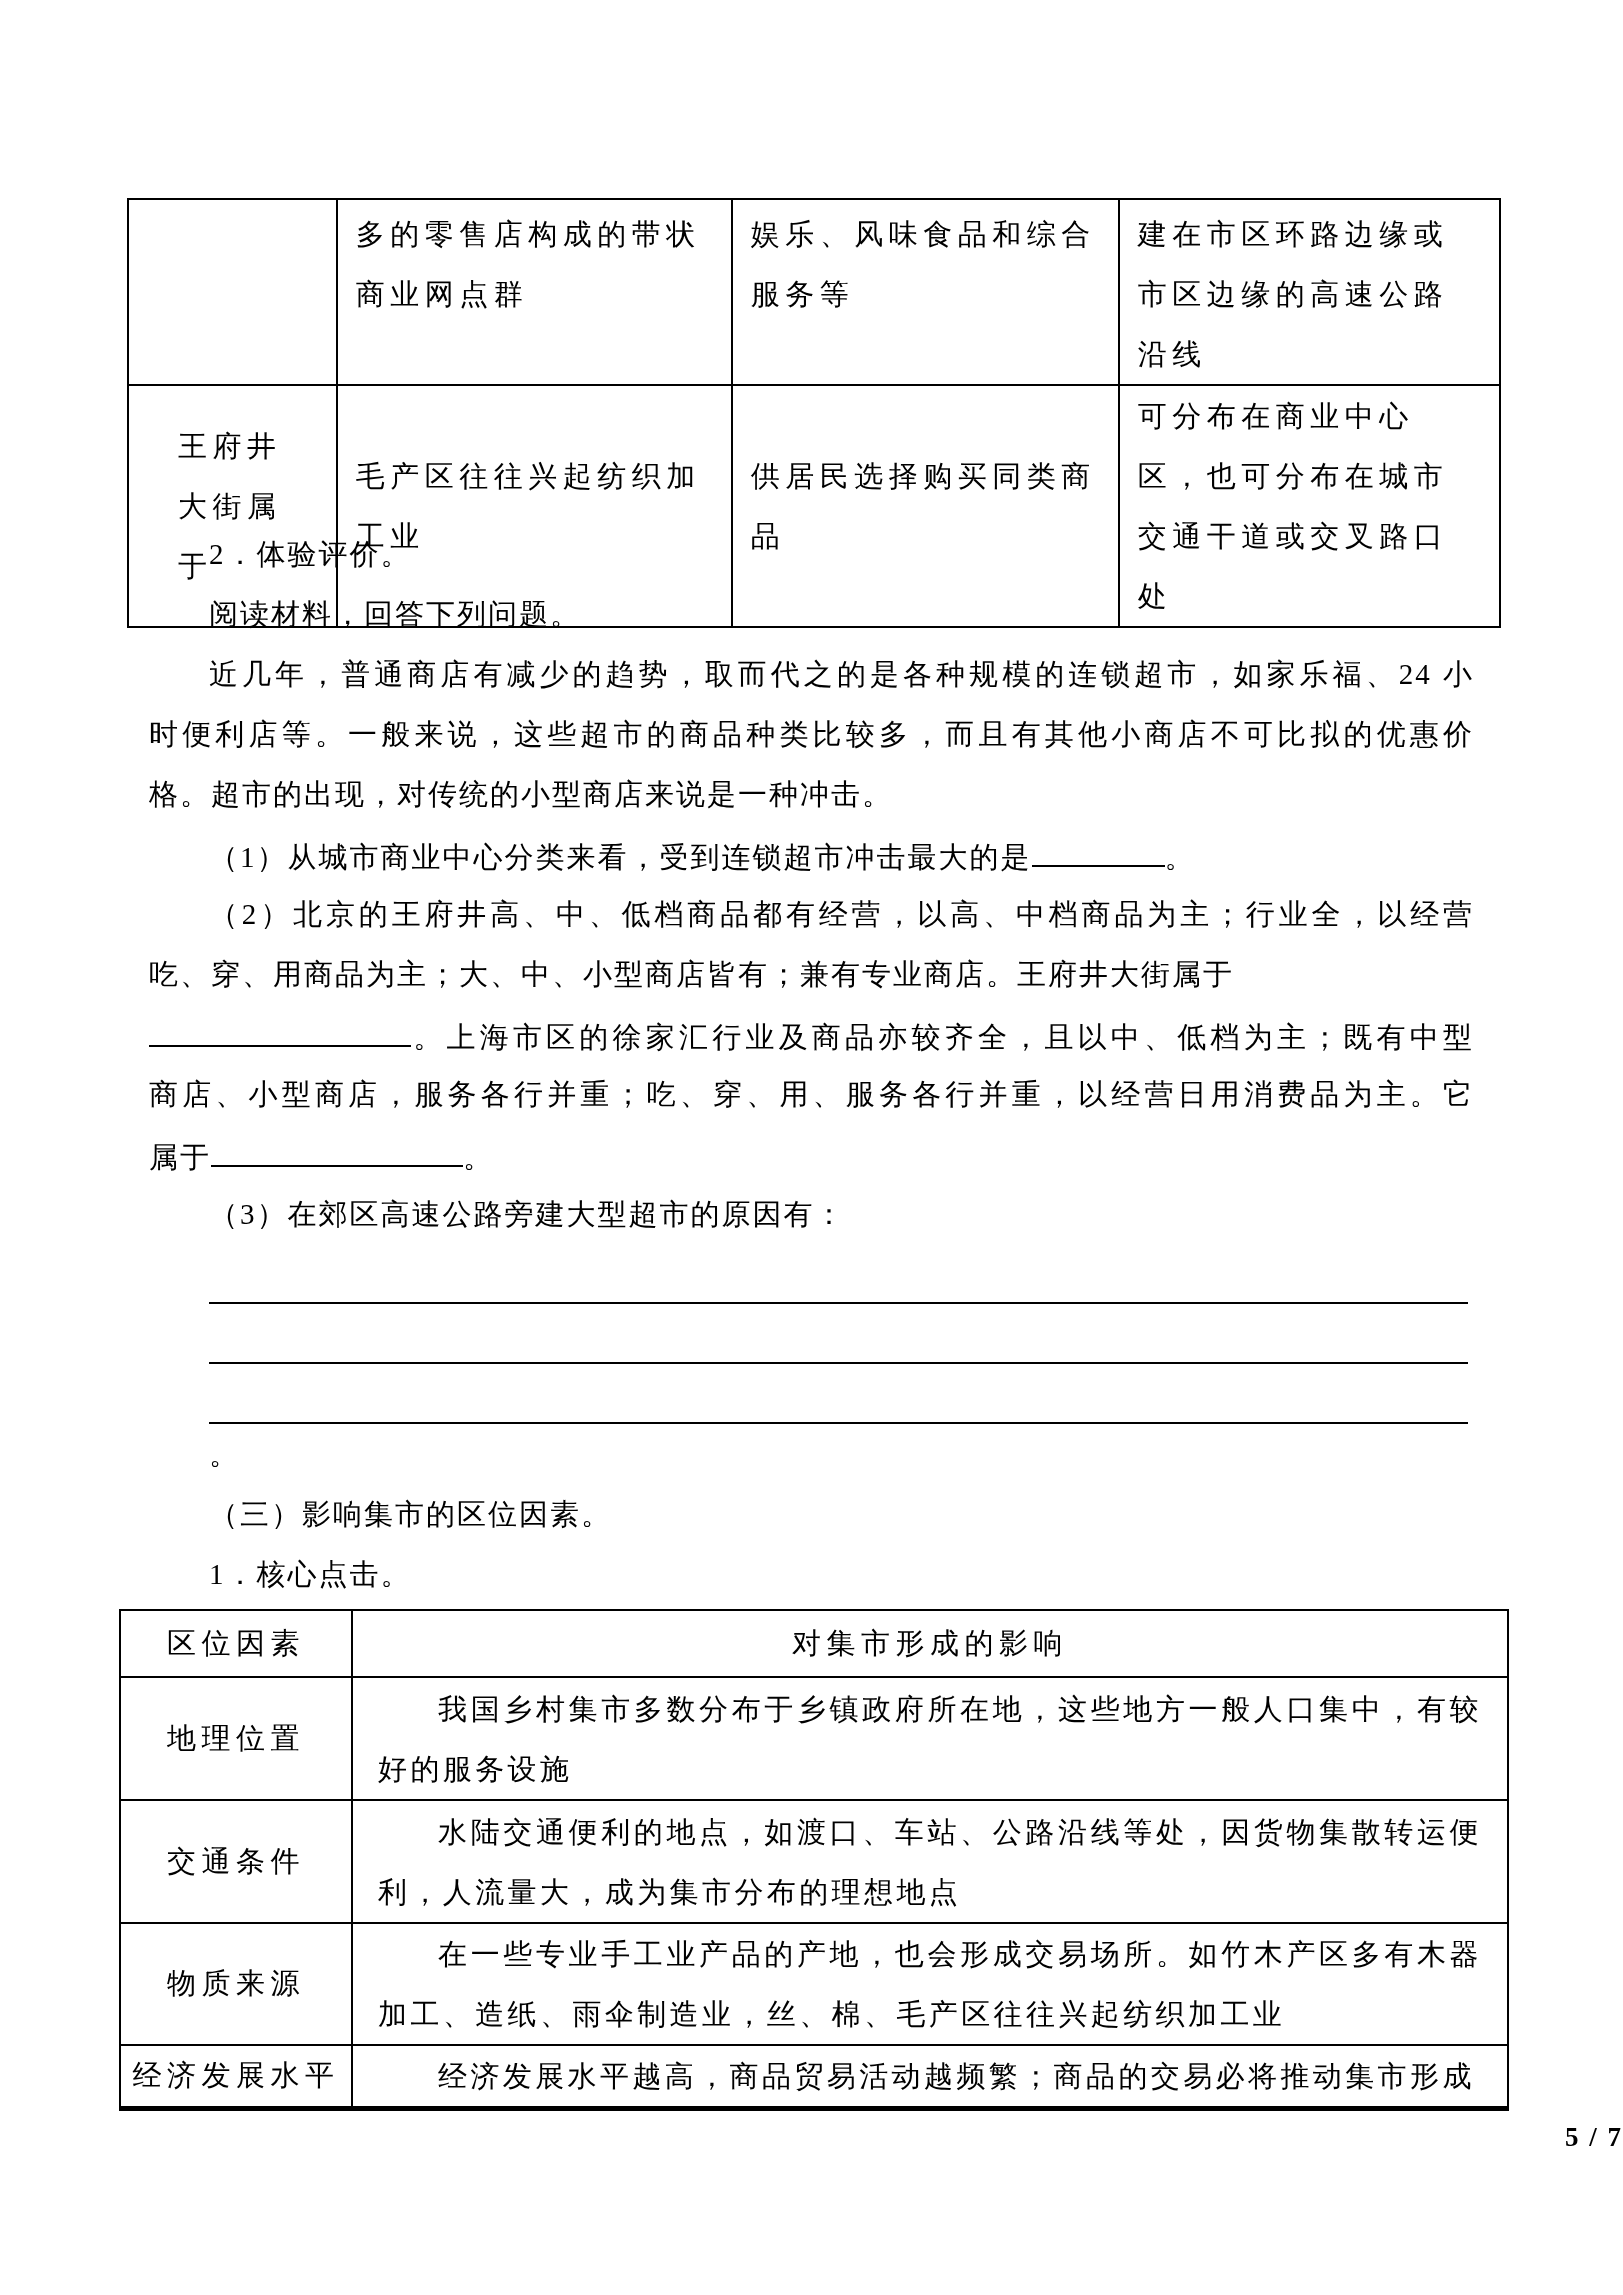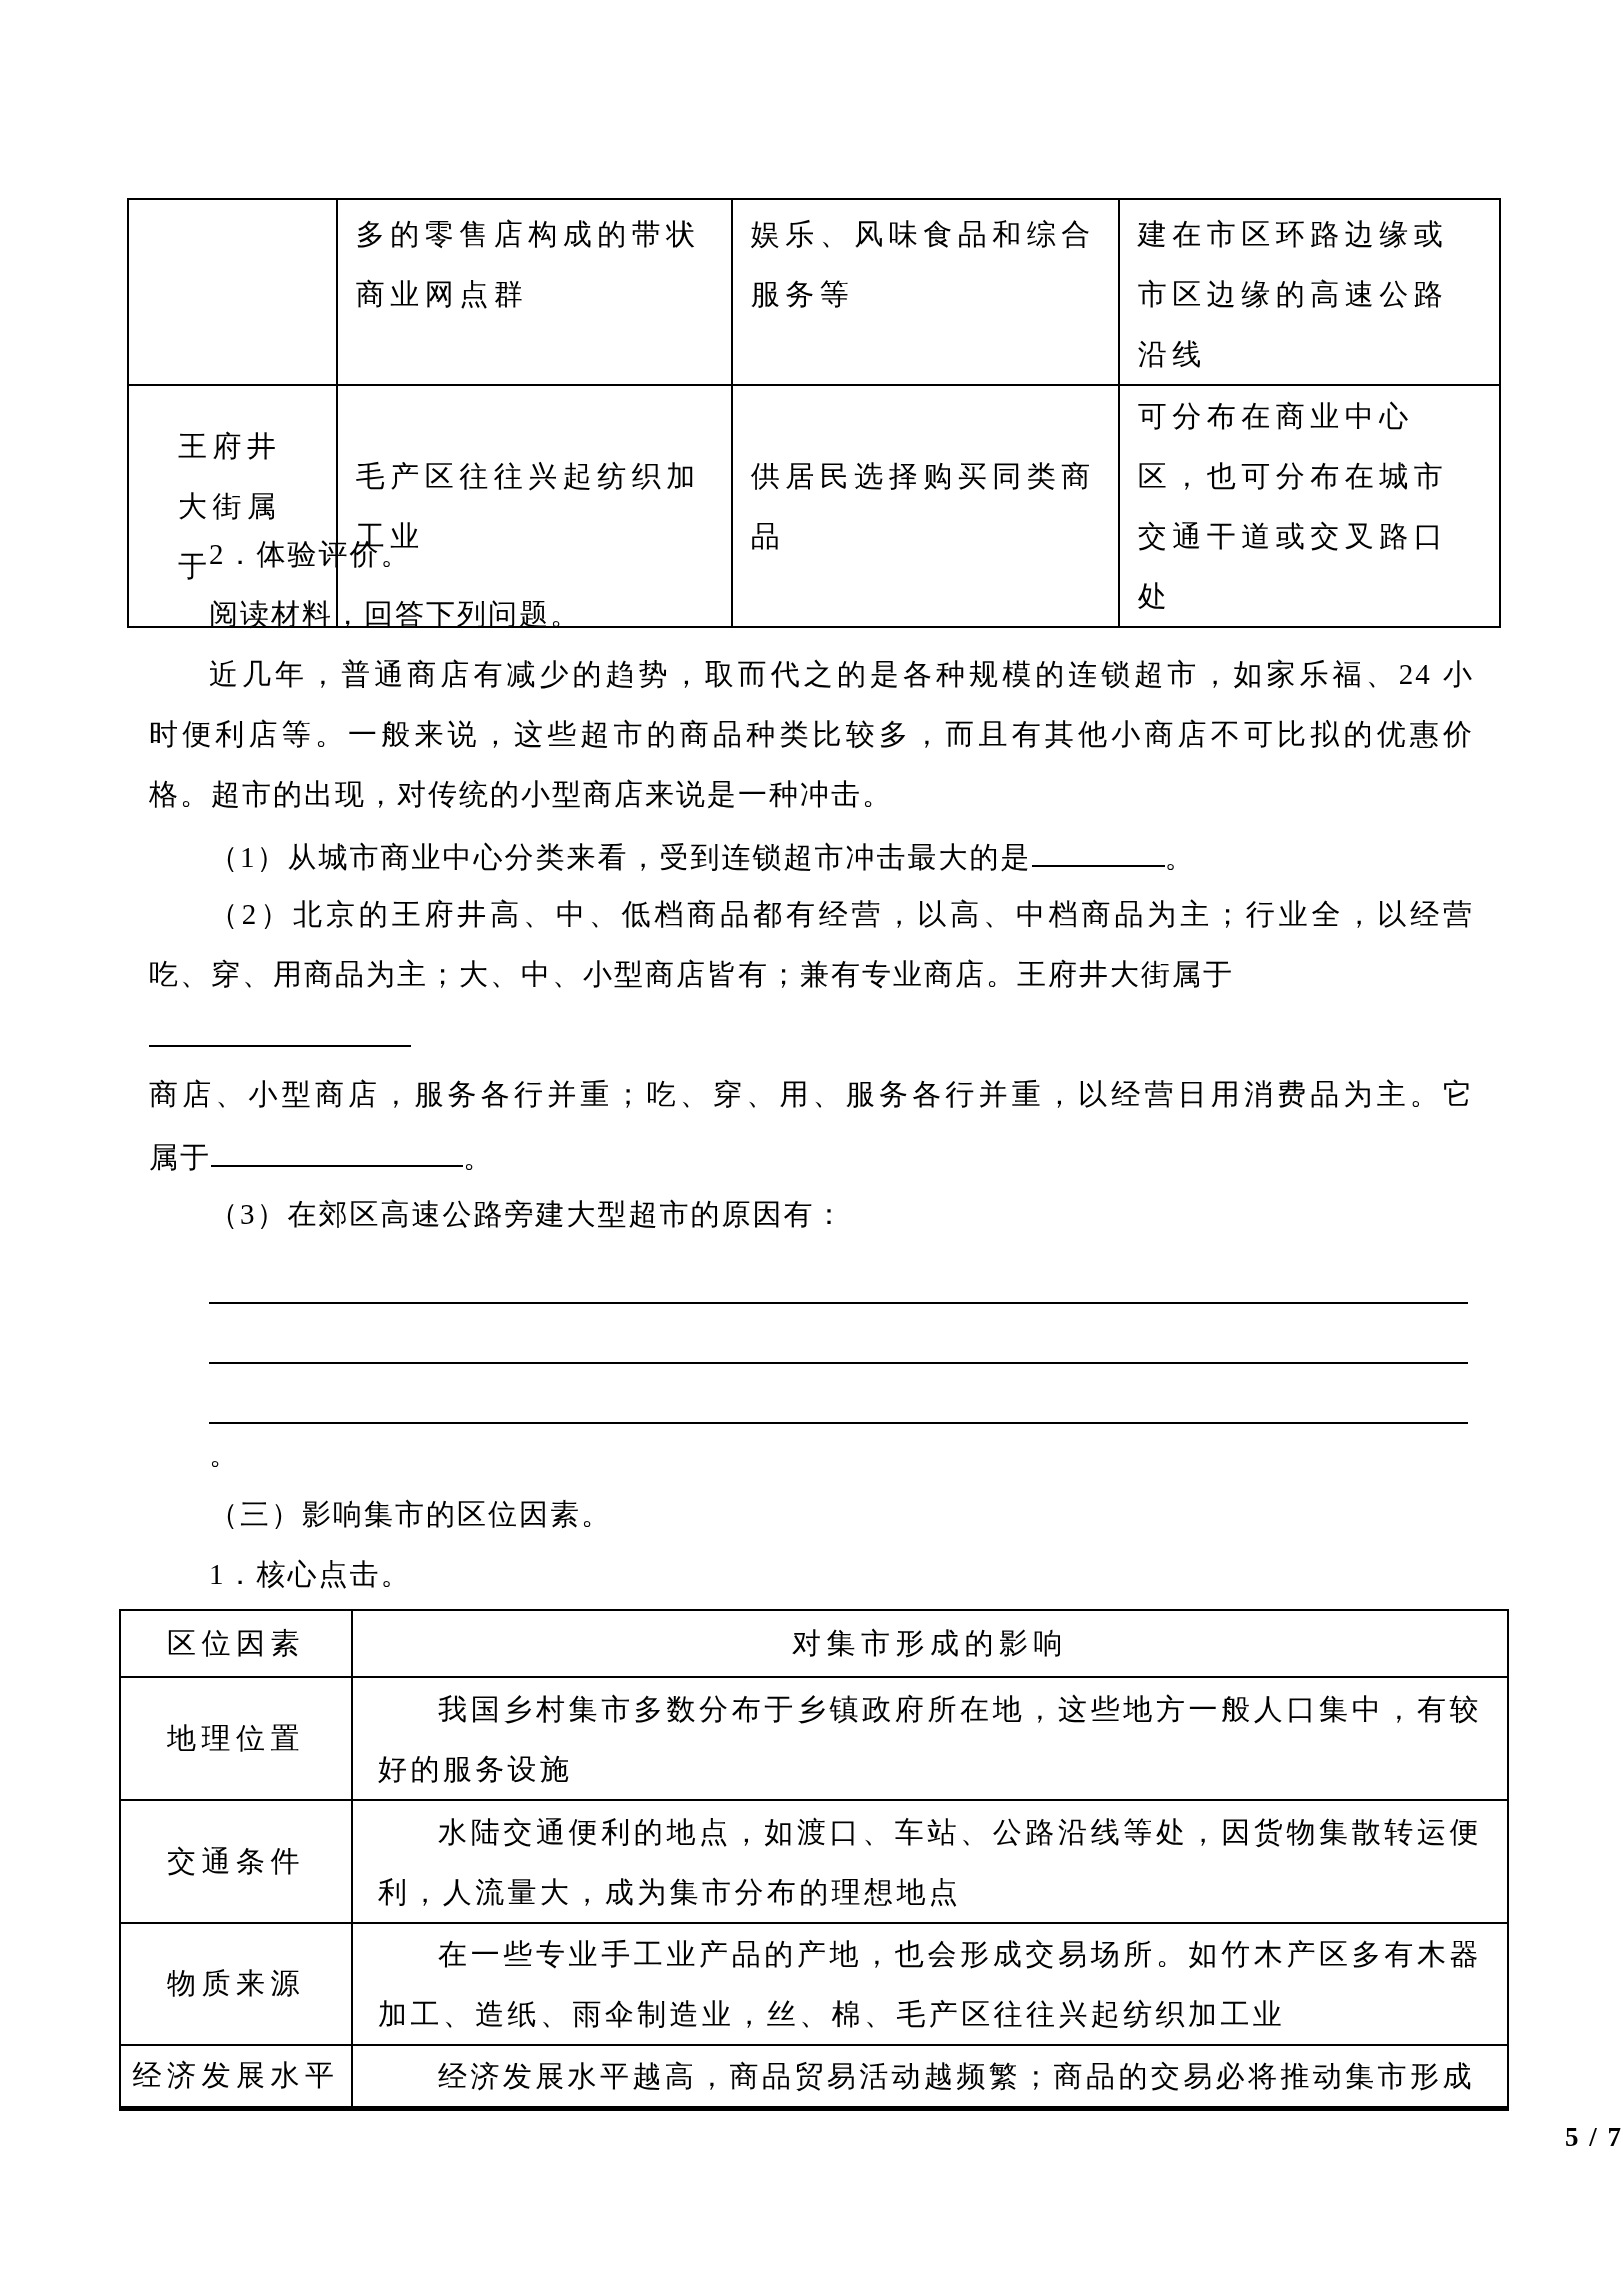--- a/index.html
+++ b/index.html
@@ -91,21 +91,21 @@
 
   <div class="body-block">
       <div class="line indent"><span>2．体验评价。</span></div>
       <div class="line indent"><span>阅读材料，回答下列问题。</span></div>
       <div class="line indent justify"><span>近几年，普通商店有减少的趋势，取而代之的是各种规模的连锁超市，如家乐福、24 小</span></div>
       <div class="line justify"><span>时便利店等。一般来说，这些超市的商品种类比较多，而且有其他小商店不可比拟的优惠价</span></div>
       <div class="line"><span>格。超市的出现，对传统的小型商店来说是一种冲击。</span></div>
       <div class="line indent"><span>（1）从城市商业中心分类来看，受到连锁超市冲击最大的是</span><span class="blank" style="width: 133px;"></span><span>。</span></div>
       <div class="line indent justify"><span>（2）北京的王府井高、中、低档商品都有经营，以高、中档商品为主；行业全，以经营</span></div>
       <div class="line"><span>吃、穿、用商品为主；大、中、小型商店皆有；兼有专业商店。王府井大街属于</span></div>
-      <div class="line justify"><span class="blank" style="width: 262px;"></span></div>
+      <div class="line justify"><span class="blank" style="width: 262px;"></span><span>。上海市区的徐家汇行业及商品亦较齐全，且以中、低档为主；既有中型</span></div>
       <div class="line justify"><span>商店、小型商店，服务各行并重；吃、穿、用、服务各行并重，以经营日用消费品为主。它</span></div>
       <div class="line"><span>属于</span><span class="blank" style="width: 252px;"></span><span>。</span></div>
       <div class="line indent"><span>（3）在郊区高速公路旁建大型超市的原因有：</span></div>
       <div class="answer-line"></div>
       <div class="answer-line"></div>
       <div class="answer-line"></div>
       <div class="line indent"><span>。</span></div>
       <div class="line indent"><span>（三）影响集市的区位因素。</span></div>
       <div class="line indent"><span>1．核心点击。</span></div>
     </div>

